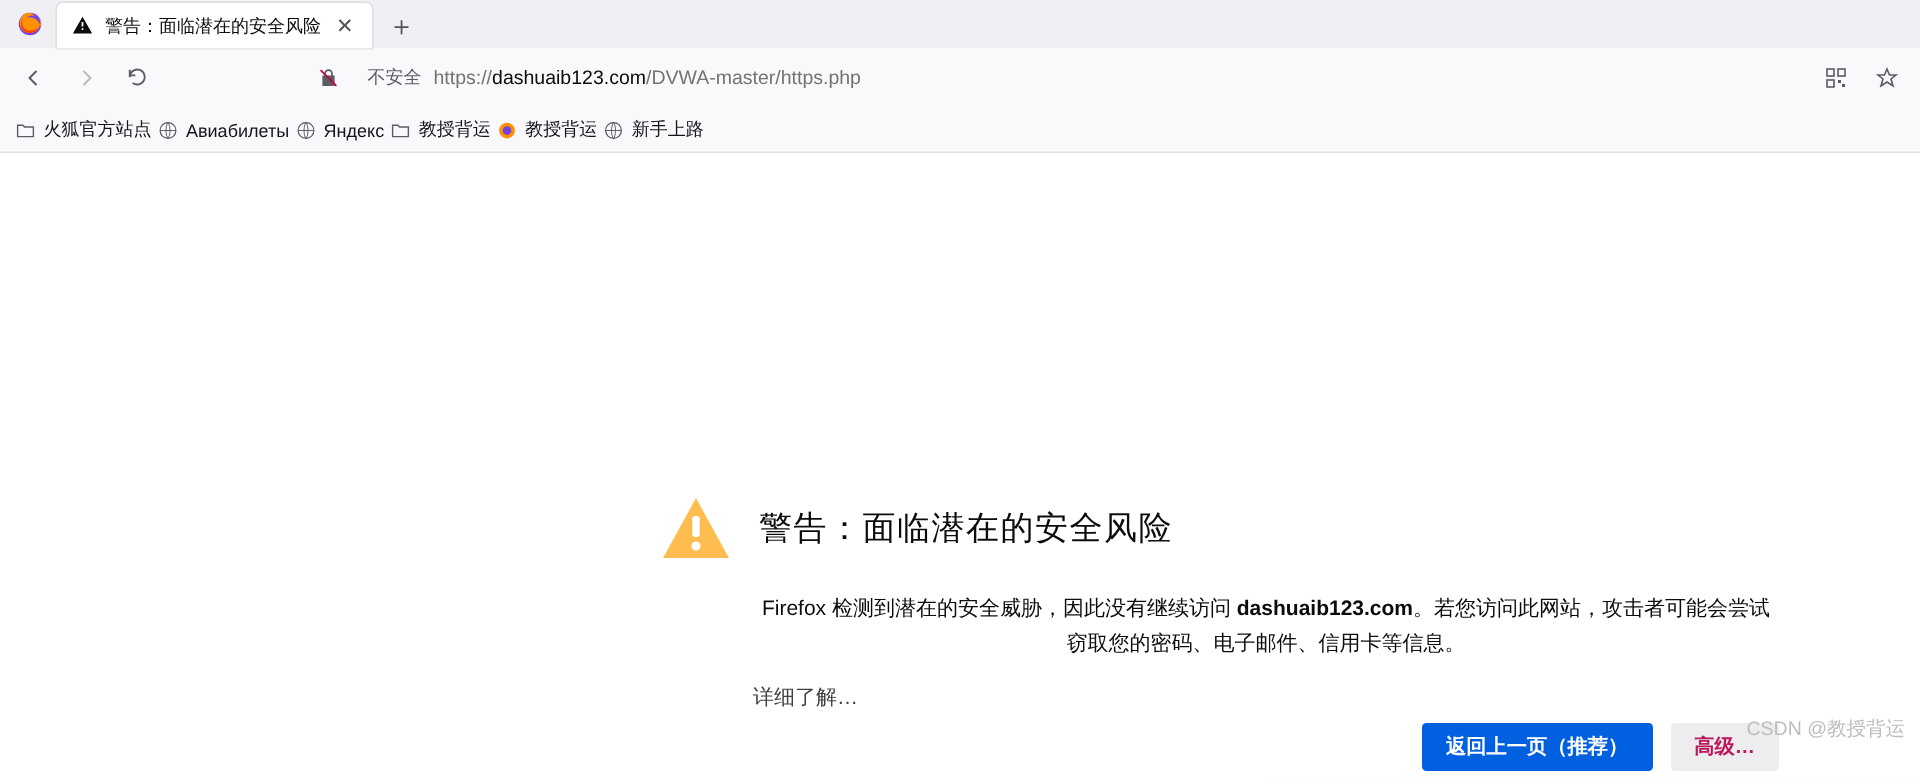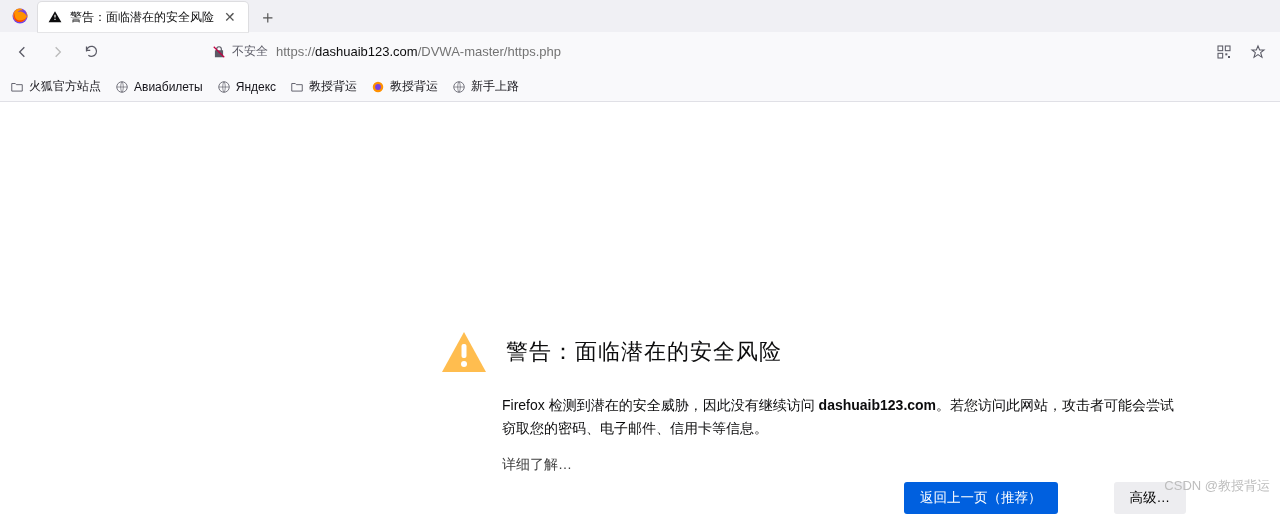--- a/index.html
+++ b/index.html
@@ -68,38 +68,38 @@
   .addressbar {
     flex: 0 0 760px;
     height: 30px;
     background:#ffffff00;
     display:flex; align-items:center;
     gap:8px;
     padding: 0 8px;
     font-size: 13px;
   }
   .lockchip {
-    display:flex; align-items:center; gap:6px;
+    display:flex; align-items:center; gap:19px;
     color:#5b5b66; font-size:12px;
   }
   .url { color:#737373; }
   .url .host { color:#0c0c0d; }
   .nav-right {
     margin-left:auto;
     display:flex; align-items:center; gap:6px;
     color:#5b5b66;
   }
   .icon-btn { width:28px; height:28px; display:flex;align-items:center;justify-content:center;border-radius:4px;cursor:pointer;}
   
   .bookmarks {
     height: 30px;
     background: #f9f9fb;
     border-bottom: 1px solid #e0e0e6;
     display:flex; align-items:center;
-    gap: 14px;
+    gap: 4px;
     padding: 0 10px;
     font-size: 12px;
     color:#15141a;
   }
   .bm { display:flex; align-items:center; gap:5px; cursor:pointer;}
   .bm svg, .bm .glyph { flex:none; }
   .glyph { width:14px; display:inline-flex; justify-content:center;}
   
   .page {
     position:absolute; left:0; right:0; top:102px; bottom:0;
@@ -107,35 +107,35 @@
   }
   .warnblock {
     position:absolute;
     left: 440px; top: 228px; width: 746px;
   }
   .warnhead {
     display:flex; align-items:center; gap:18px;
   }
   .warn-tri { width:48px; height:44px; }
   .warn-title { font-size:22px; font-weight:400; color:#0c0c0d; letter-spacing:1px;}
-  .warn-body { margin:20px 0 0 62px; font-size:14px; line-height:1.65; color:#0c0c0d; }
+  .warn-body { margin:20px 0 0 62px; font-size:14px; line-height:1.65; color:#0c0c0d;text-align:center; }
   .warn-body .host { font-weight:700; }
   .learnmore { margin:16px 0 0 62px; font-size:14px;}
   .learnmore a{ color:#404040; text-decoration:none; cursor:pointer;}
   .btnrow {
     position:absolute; right:0; top:152px;
     display:flex; gap:12px;
   }
   .btn {
     height:32px; padding:0 16px;
     display:flex; align-items:center; justify-content:center;
-    font-size:13.5px; border-radius:3px; cursor:pointer; font-weight:400;
+    font-size:13.5px; border-radius:3px; cursor:pointer; font-weight:700;
   }
   .btn.primary { background:#0060df; color:#fff;}
-  .btn.secondary { background:#ededf0; color:#000000;margin-left:44px;}
+  .btn.secondary { background:#ededf0; color:#be185d;}
   
   .wm { position:absolute; right:10px; bottom:24px; color:#bdbdbd; font-size:13px;}
 </style>
 </head>
 <body>
 
 <div class="tabstrip">
   <div class="ff-icon">
     <svg width="18" height="18" viewBox="0 0 24 24">
         <circle cx="12" cy="12" r="10" fill="#7542e5"></circle>

